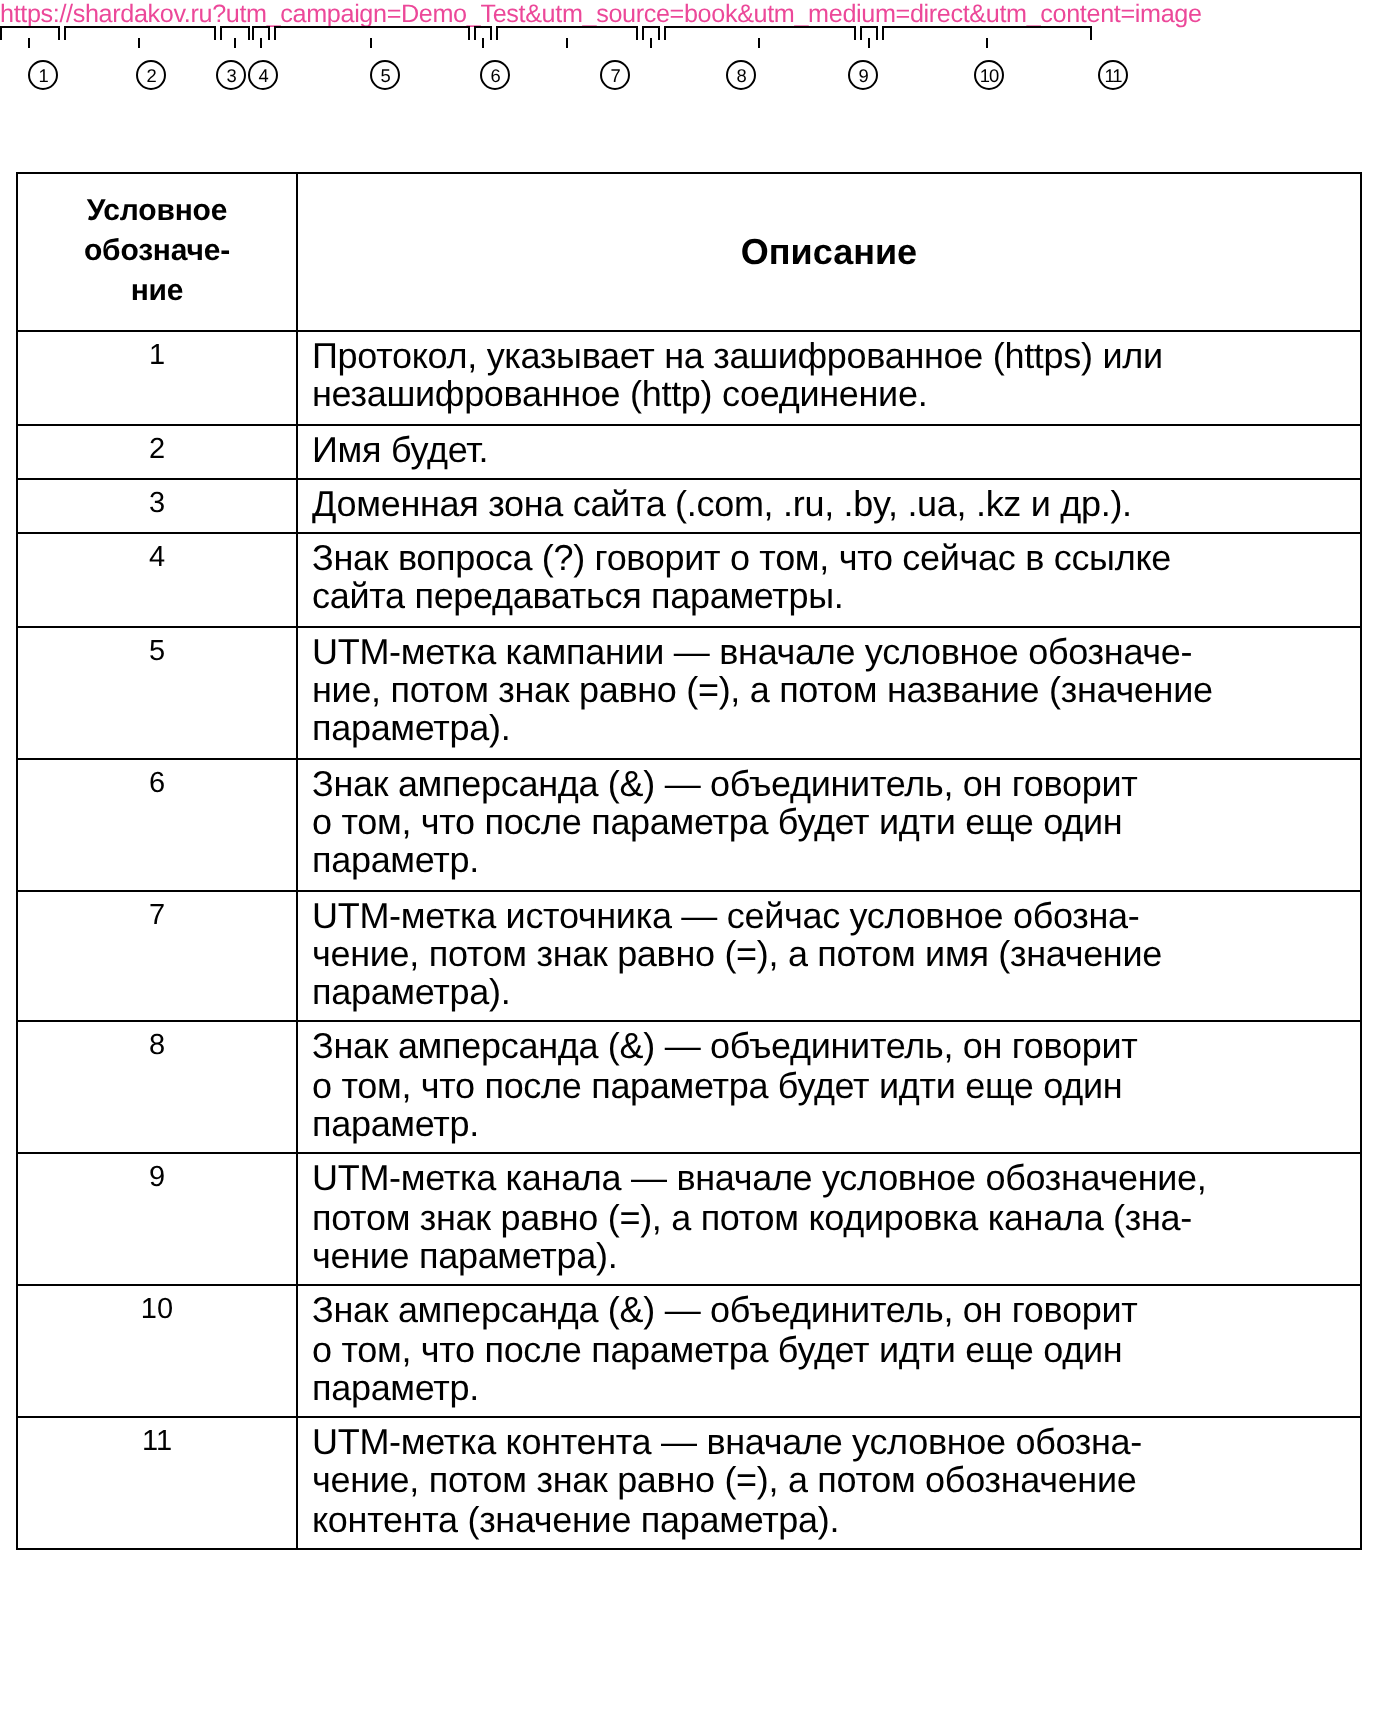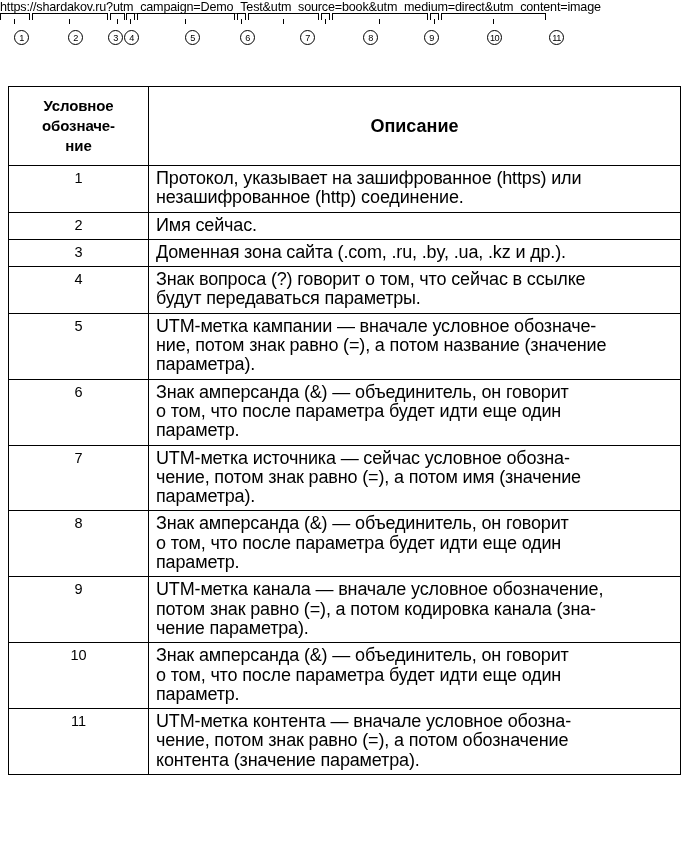--- a/index.html
+++ b/index.html
@@ -23,21 +23,21 @@
     height: 64px;
   }
   #url-text {
     position: absolute;
     left: 0px;
     top: 0px;
     font-size: 12.6px;
     letter-spacing: -0.18px;
     white-space: nowrap;
     line-height: 14px;
-    color: #000000;
+    color: #ec4899;
   }
   #bracket-layer {
     position: absolute;
     left: 0;
     top: 13px;
     width: 690px;
     height: 12px;
   }
   #bracket-layer .seg {
     position: absolute;
@@ -199,30 +199,30 @@
   </thead>
   <tbody id="legend-body">
 
   <tr>
         <td class="cell-code">1</td>
         <td class="cell-desc">Протокол, указывает на зашифрованное (https) или
 незашифрованное (http) соединение.</td>
       </tr>
       <tr>
         <td class="cell-code">2</td>
-        <td class="cell-desc">Имя сейчас.</td>
+        <td class="cell-desc">Имя будет.</td>
       </tr>
       <tr>
         <td class="cell-code">3</td>
         <td class="cell-desc">Доменная зона сайта (.com, .ru, .by, .ua, .kz и др.).</td>
       </tr>
       <tr>
         <td class="cell-code">4</td>
         <td class="cell-desc">Знак вопроса (?) говорит о том, что сейчас в ссылке
-будут передаваться параметры.</td>
+сайта передаваться параметры.</td>
       </tr>
       <tr>
         <td class="cell-code">5</td>
         <td class="cell-desc">UTM-метка кампании — вначале условное обозначе-
 ние, потом знак равно (=), а потом название (значение
 параметра).</td>
       </tr>
       <tr>
         <td class="cell-code">6</td>
         <td class="cell-desc">Знак амперсанда (&amp;) — объединитель, он говорит

